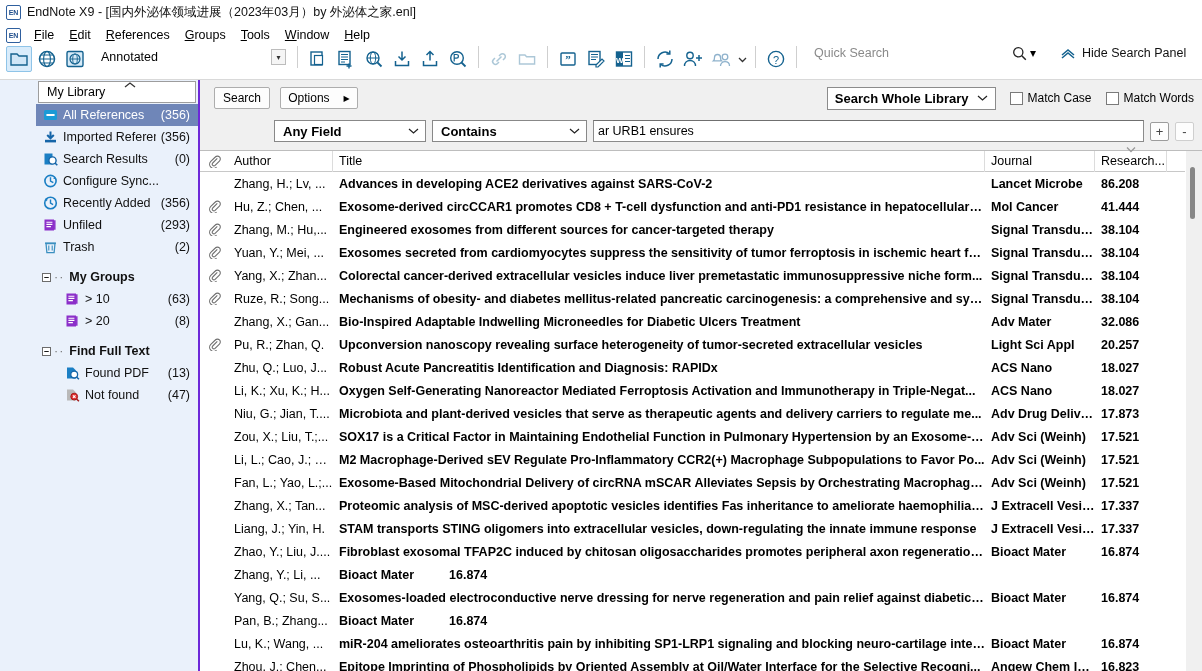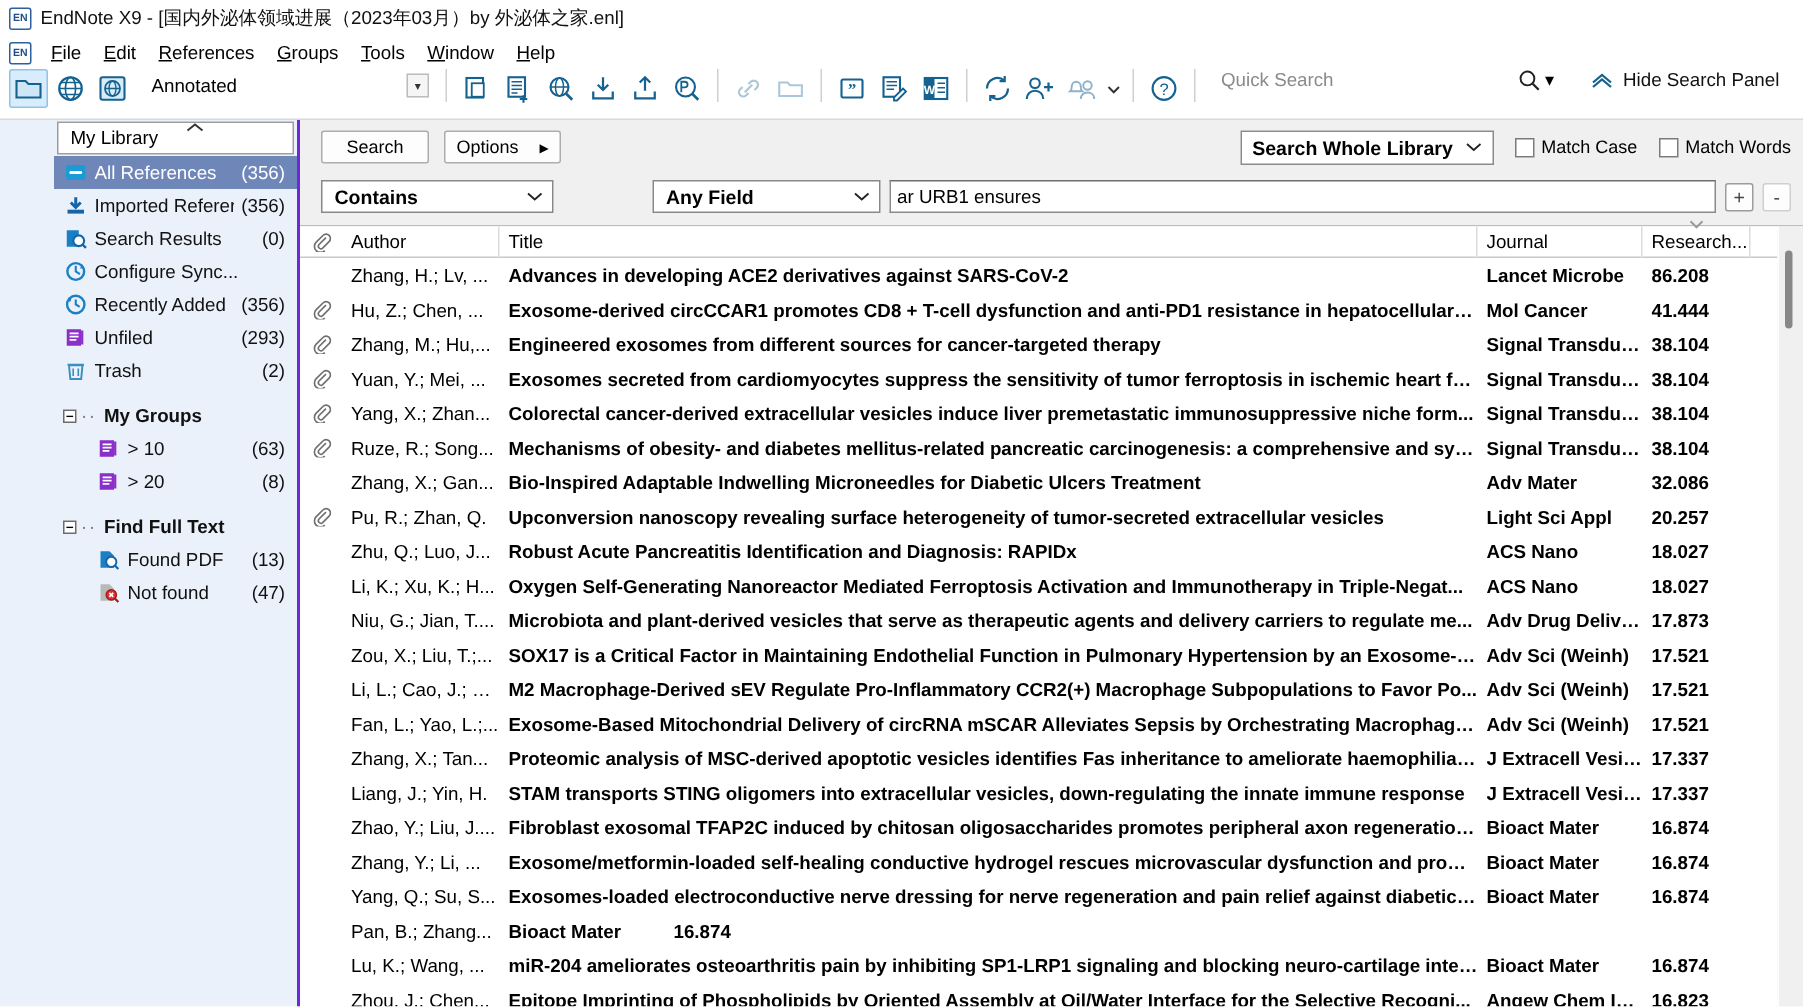--- a/index.html
+++ b/index.html
@@ -108,21 +108,21 @@
     background: #f0f0f0; border-bottom: 1px solid #bdbdbd;
     padding: 0; height: 71px; position: relative;
   }
   .sp-row1 { display: flex; align-items: center; height: 36px; padding: 0 8px; }
   .btn {
     height: 22px; border: 1px solid #adadad; background: #fdfdfd;
     border-radius: 2px; font-size: 12px; padding: 0 12px;
     display: flex; align-items: center; justify-content: center; cursor: default;
     font-family: "Liberation Sans", sans-serif; color:#000;
   }
-  .btn.search-btn { width: 72px; margin-left: 6px; }
+  .btn.search-btn { width: 56px; margin-left: 6px; }
   .btn.options-btn { width: 78px; margin-left: 10px; gap: 14px; padding: 0 8px; }
   .spacer { flex: 1; }
   .sel-combo {
     height: 23px; border: 1px solid #8b8b8b; background: #ffffff;
     display: flex; align-items: center; padding: 0 4px 0 7px;
     font-size: 13px; font-weight: bold; gap: 8px; cursor: default;
   }
   .chk { display: flex; align-items: center; gap: 5px; margin-left: 14px; font-size: 12px; }
   .chkbox { width: 13px; height: 13px; border: 1px solid #7a7a7a; background: #fff; }
 
@@ -544,30 +544,30 @@
             <span class="chkbox"></span>
             <span>Match Case</span>
           </div>
           <div class="chk">
             <span class="chkbox"></span>
             <span>Match Words</span>
           </div>
         </div>
 
         <div class="sp-row2">
-          <div class="fld-combo f2">
-            <span>Contains</span>
+          <div class="fld-combo f1">
+            <span>Any Field</span>
             <span class="caret">
               <svg width="11" height="8" viewBox="0 0 11 8">
                   <path d="M1 2l4.5 4L10 2" fill="none" stroke="#222" stroke-width="1.2"></path>
                 </svg>
             </span>
           </div>
-          <div class="fld-combo f1">
-            <span>Any Field</span>
+          <div class="fld-combo f2">
+            <span>Contains</span>
             <span class="caret">
               <svg width="11" height="8" viewBox="0 0 11 8">
                   <path d="M1 2l4.5 4L10 2" fill="none" stroke="#222" stroke-width="1.2"></path>
                 </svg>
             </span>
           </div>
           <div class="search-input">ar URB1 ensures</div>
           <div class="pm-btn plus">+</div>
           <div class="pm-btn">-</div>
         </div>
@@ -889,23 +889,20 @@
                 <div class="td c-res">
                   <span class="ell">16.874</span>
                 </div>
                 <div class="td c-end"></div>
               </div>
               <div class="trow">
                 <div class="td c-clip"></div>
                 <div class="td c-auth">
                   <span class="ell">Zhang, Y.; Li, ...</span>
                 </div>
-                <div class="td c-title">
-                  <span class="ell">Exosome/metformin-loaded self-healing conductive hydrogel rescues microvascular dysfunction and prom...</span>
-                </div>
                 <div class="td c-journal">
                   <span class="ell">Bioact Mater</span>
                 </div>
                 <div class="td c-res">
                   <span class="ell">16.874</span>
                 </div>
                 <div class="td c-end"></div>
               </div>
               <div class="trow">
                 <div class="td c-clip"></div>

